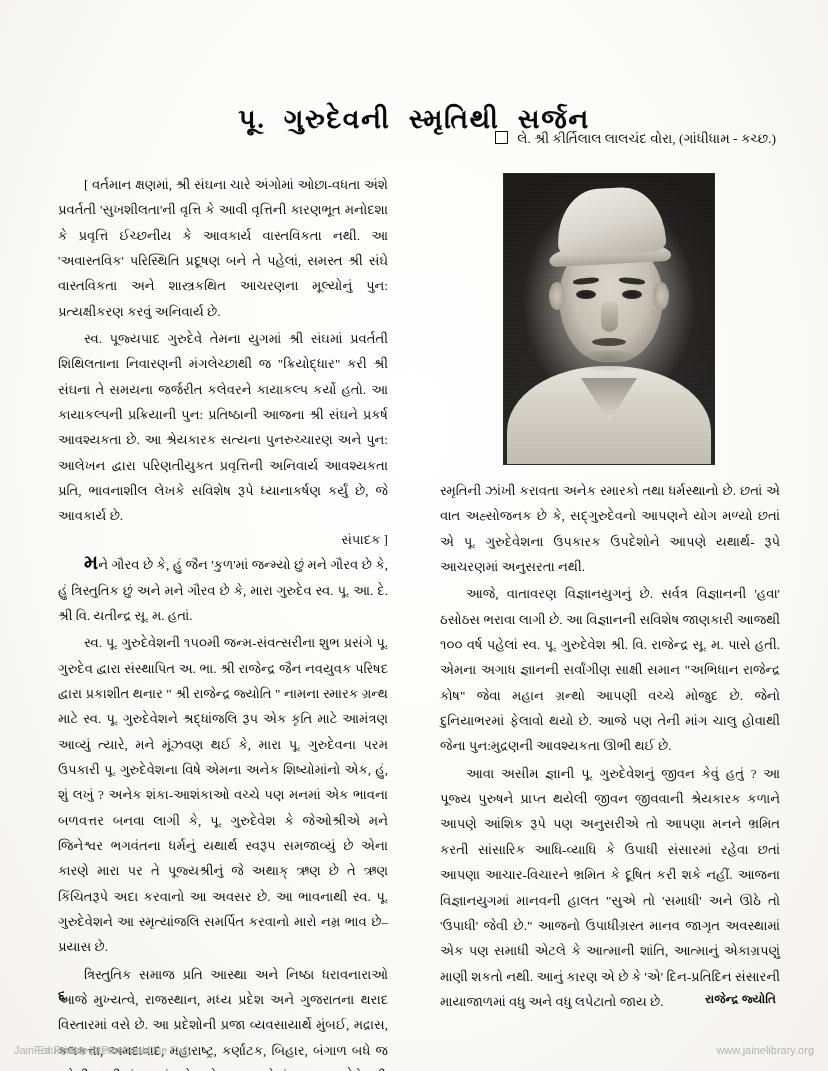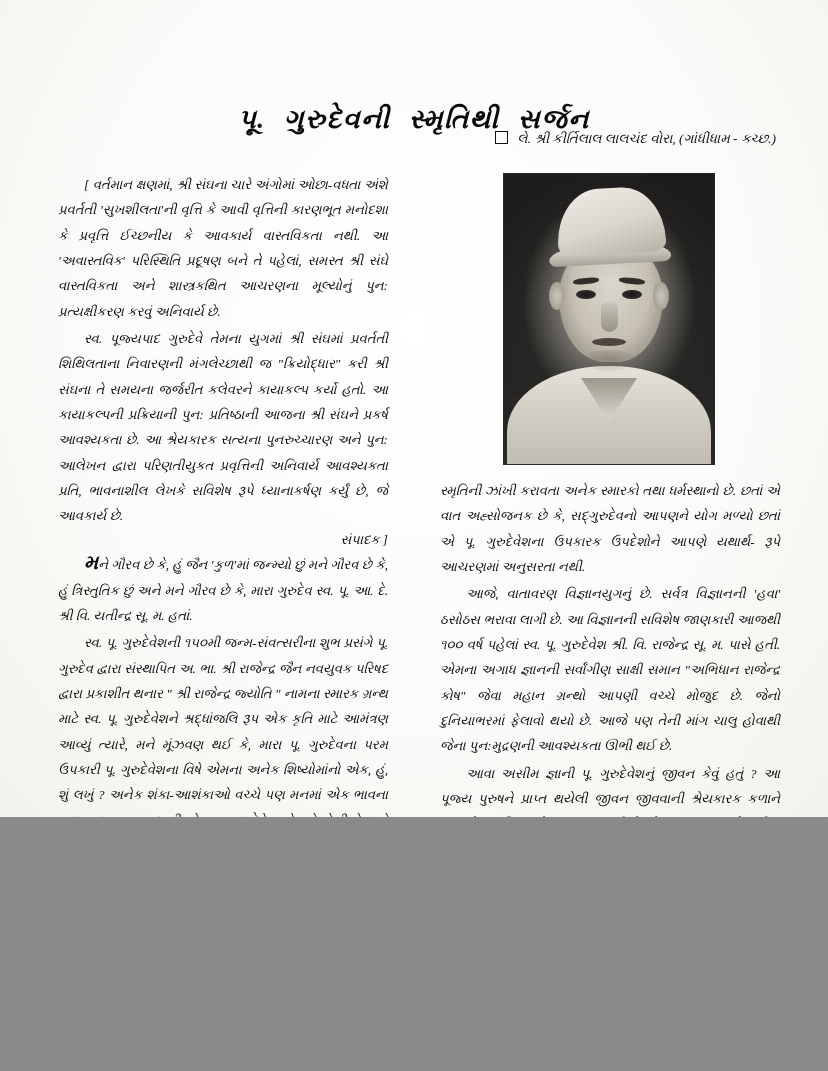--- a/index.html
+++ b/index.html
@@ -3,27 +3,26 @@
 <meta charset="utf-8">
 <style>
   html, body {
     margin: 0;
     padding: 0;
     background: #8a8a8a;
   }
   .page {
     position: relative;
     width: 828px;
-    height: 817px;
+    height: 1071px;
     background: #ffffff;
     overflow: hidden;
     font-family: "Liberation Serif", "DejaVu Serif", serif;
     color: #0d0d0d;
     box-sizing: border-box;
-    font-style: italic;
   }
   
   .paper-tint {
     position: absolute;
     inset: 0;
     background:
       radial-gradient(ellipse at 50% 40%, rgba(255,255,255,1) 0%, rgba(250,250,248,1) 60%, rgba(243,242,238,1) 100%);
     pointer-events: none;
   }
 

